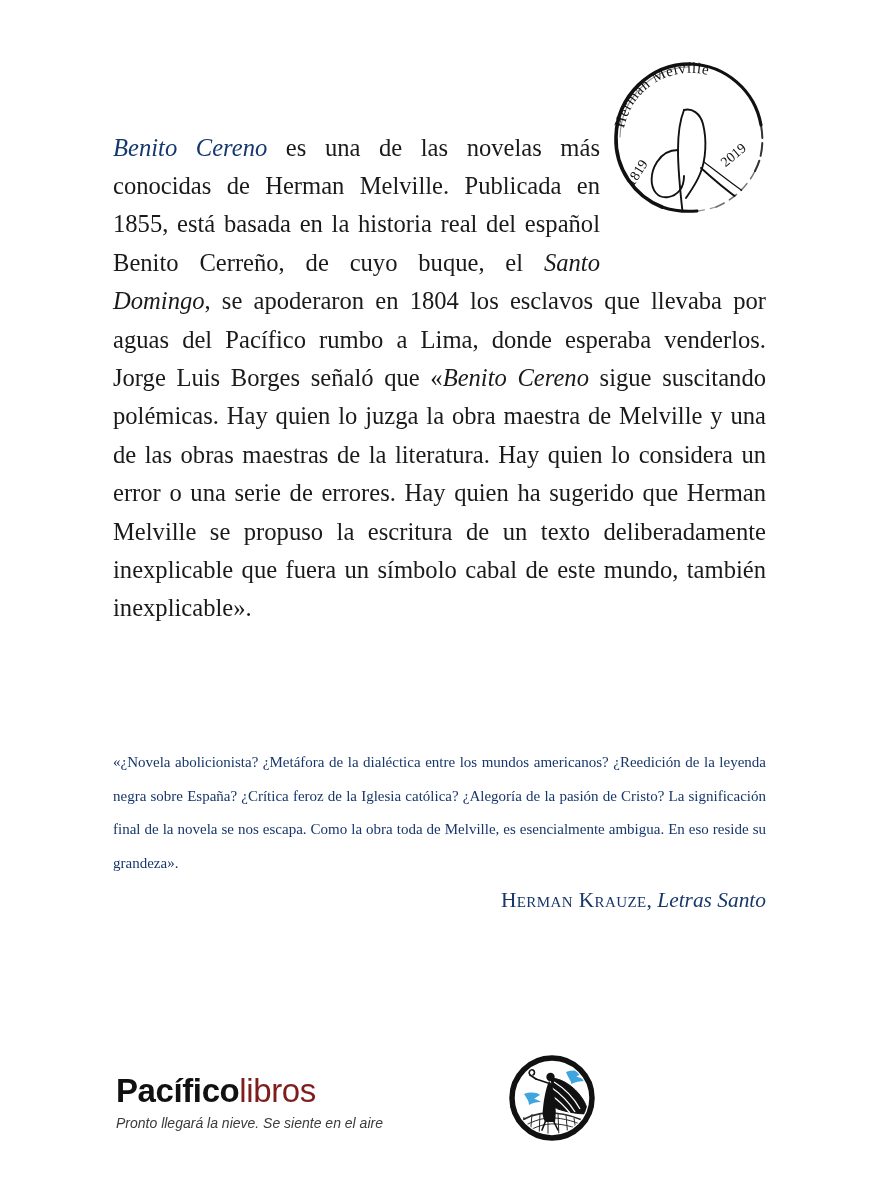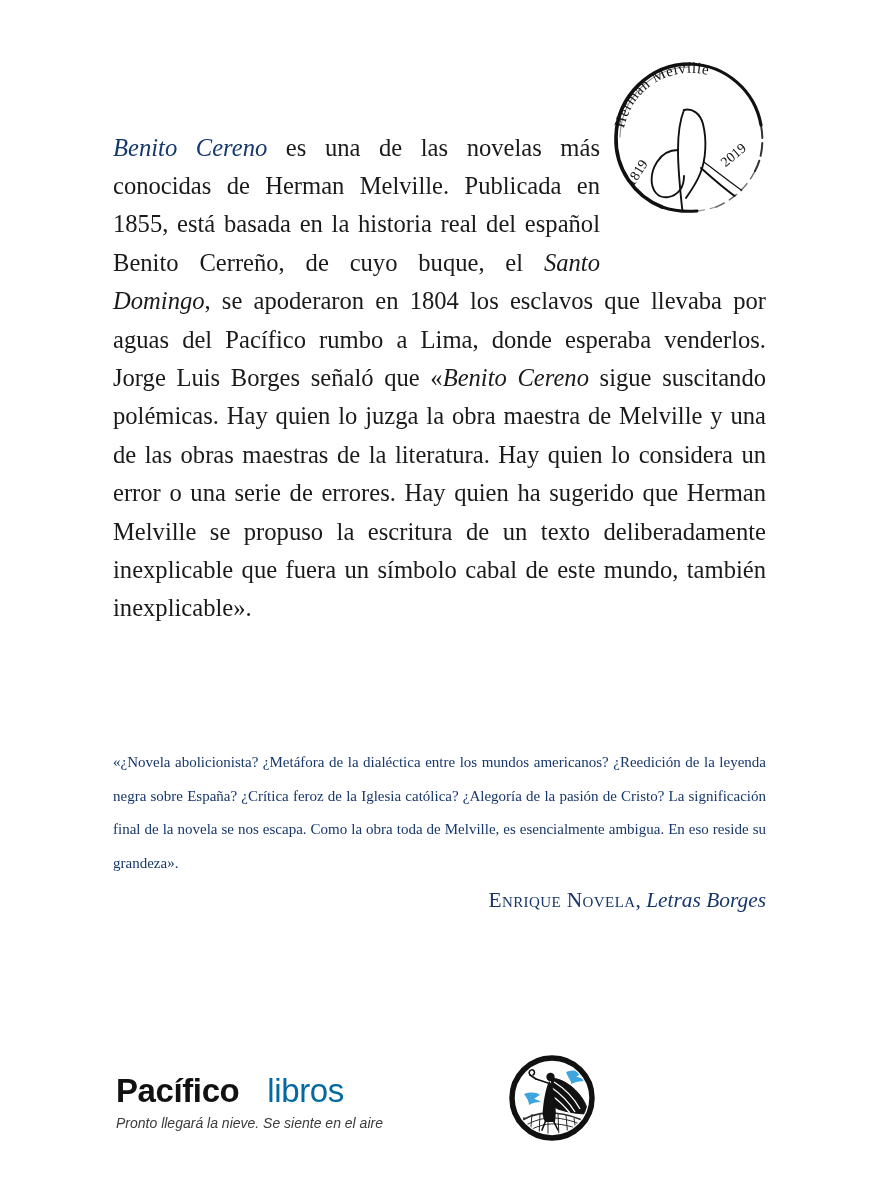--- a/index.html
+++ b/index.html
@@ -90,23 +90,22 @@
   .logo-wordmark {
     font-family: "Liberation Sans", "DejaVu Sans", sans-serif;
     font-size: 33px;
     font-weight: 700;
     line-height: 38px;
     color: #111111;
     letter-spacing: -0.4px;
     white-space: nowrap;
   }
   .logo-wordmark .libros {
-    color: #0369a1;
+    color: #7f1d1d;
     font-weight: 400;
-    margin-left: 28px;
   }
   .logo-tagline {
     font-family: Liberation Sans, sans-serif;
     font-size: 14px;
     font-style: italic;
     line-height: 24px;
     color: #3b3b3b;
     margin-top: 1px;
     white-space: nowrap;
   }
@@ -171,21 +170,21 @@
         <path d="M 101,118 C 112,128 126,140 140,150"></path>
         <path d="M 104,112 C 116,121 130,132 144,142" stroke-width="1.2"></path>
       </g>
     </svg>
   </div>
 
   <p class="blurb"><span class="stamp-spacer"></span><i class="title-work">Benito Cereno</i><span> es una de las novelas más conocidas de Herman Melville. Publicada en 1855, está basada en la historia real del español Benito Cerreño, de cuyo buque, el </span><i>Santo Domingo</i><span>, se apoderaron en 1804 los esclavos que llevaba por aguas del Pacífico rumbo a Lima, donde esperaba venderlos. Jorge Luis Borges señaló que «</span><i>Benito Cereno</i><span> sigue suscitando polémicas. Hay quien lo juzga la obra maestra de Melville y una de las obras maestras de la literatura. Hay quien lo considera un error o una serie de errores. Hay quien ha sugerido que Herman Melville se propuso la escritura de un texto deliberadamente inexplicable que fuera un símbolo cabal de este mundo, también inexplicable».</span></p>
 
   <p class="review">«¿Novela abolicionista? ¿Metáfora de la dialéctica entre los mundos americanos? ¿Reedición de la leyenda negra sobre España? ¿Crítica feroz de la Iglesia católica? ¿Alegoría de la pasión de Cristo? La significación final de la novela se nos escapa. Como la obra toda de Melville, es esencialmente ambigua. En eso reside su grandeza».</p>
 
-  <div class="review-attrib"><span class="smallcaps">Enrique Novela</span><span>, </span><i>Letras Borges</i></div>
+  <div class="review-attrib"><span class="smallcaps">Herman Krauze</span><span>, </span><i>Letras Santo</i></div>
 
   <div class="logo-block">
     <div class="logo-wordmark"><span>Pacífico</span><span class="libros">libros</span></div>
     <div class="logo-tagline">Pronto llegará la nieve. Se siente en el aire</div>
   </div>
 
   <div class="emblem">
     <svg viewBox="0 0 88 88" xmlns="http://www.w3.org/2000/svg">
       <defs>
         <clipPath id="embClip">

